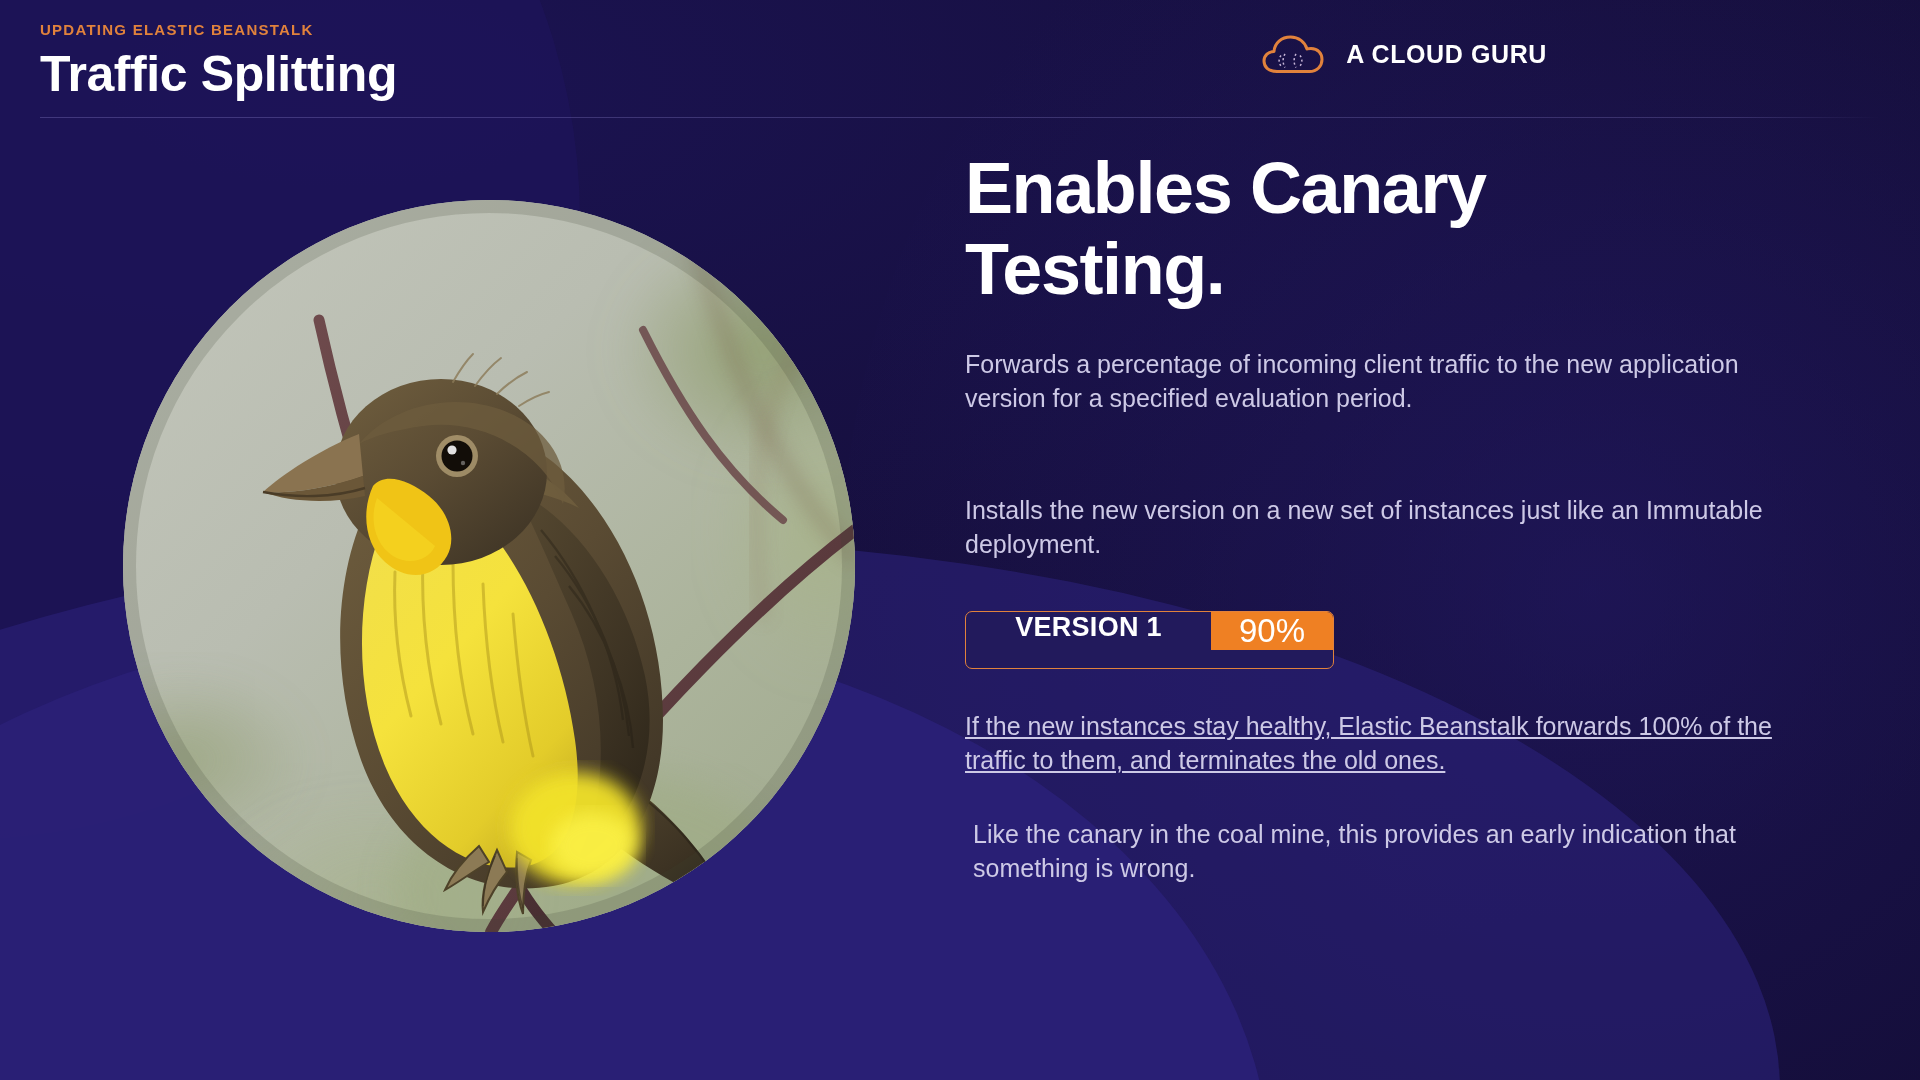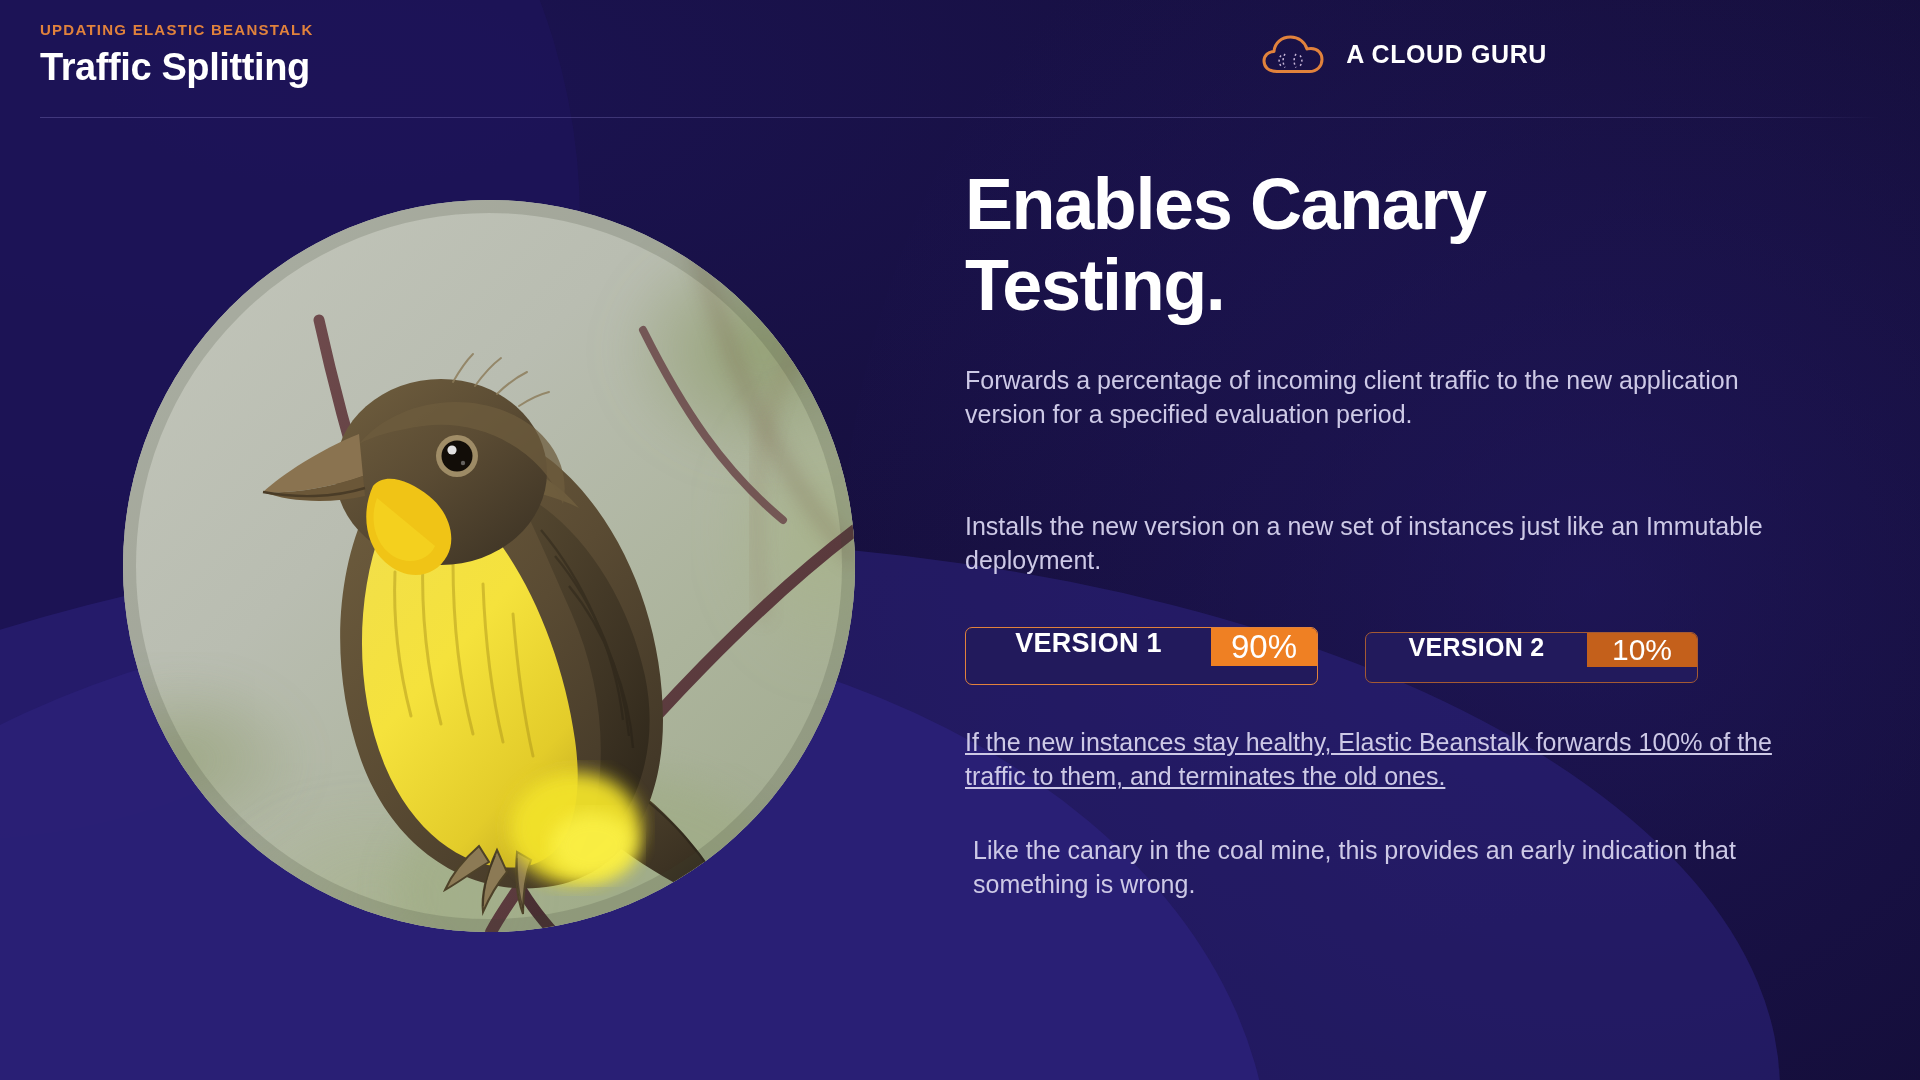--- a/index.html
+++ b/index.html
@@ -71,21 +71,21 @@
     color:#e1823c;
     font-size:15px;
     font-weight:bold;
     letter-spacing:1.25px;
     text-transform:uppercase;
     line-height:1;
   }
   .slide-title {
     margin-top:11px;
     color:#ffffff;
-    font-size:38px;
+    font-size:50px;
     font-weight:bold;
     letter-spacing:-0.4px;
     line-height:1.05;
   }
 
   .brand {
     position:absolute; right:40px; top:33px;
     display:flex; align-items:center; gap:22px;
   }
   .brand-logo { width:62px; height:42px; display:block; }
@@ -113,21 +113,21 @@
     border-radius:50%;
     overflow:hidden;
     z-index:4;
     background:#b4b9ad;
   }
   .photo-svg { width:100%; height:100%; display:block; }
 
   
   .content {
     position:absolute;
-    left:965px; top:164px;
+    left:965px; top:148px;
     width:840px;
     z-index:5;
   }
 
   .headline {
     color:#ffffff;
     font-size:72px;
     font-weight:bold;
     line-height:1.12;
     letter-spacing:-1.4px;
@@ -171,21 +171,21 @@
     white-space:nowrap;
   }
 
   
   .badge-v1 {
     border:1.5px solid #e1823c;
     height:58px;
     margin-right:47px;
   }
   .badge-v1 .badge-label { width:245px; font-size:27px; letter-spacing:.3px; }
-  .badge-v1 .badge-value { width:106px; font-size:33px; background:#ef8023; }
+  .badge-v1 .badge-value { width:122px; font-size:33px; background:#ef8023; }
 
   
   .badge-v2 {
     border:1.5px solid #a45a33;
     height:51px;
     margin-top:5px;
   }
   .badge-v2 .badge-label { width:221px; font-size:25px; letter-spacing:.3px; }
   .badge-v2 .badge-value { width:110px; font-size:30px; background:#c4601b; }
 </style>
@@ -354,23 +354,19 @@
     <h1 class="headline">Enables Canary Testing.</h1>
 
     <p class="para para-2">Forwards a percentage of incoming client traffic to the new application version for a specified evaluation period.</p>
     <p class="para para-1">Installs the new version on a new set of instances just like an Immutable deployment.</p>
 
     <div class="badges">
       <div class="badge badge-v1">
         <div class="badge-label">VERSION 1</div>
         <div class="badge-value">90%</div>
       </div>
-      <div class="badge badge-v2">
-        <div class="badge-label">VERSION 2</div>
-        <div class="badge-value">10%</div>
-      </div>
     </div>
 
     <p class="para para-3">If the new instances stay healthy, Elastic Beanstalk forwards 100% of the traffic to them, and terminates the old ones.</p>
     <p class="para para-4">Like the canary in the coal mine, this provides an early indication that something is wrong.</p>
 
   </div>
 </div>
 
 </body></html>

